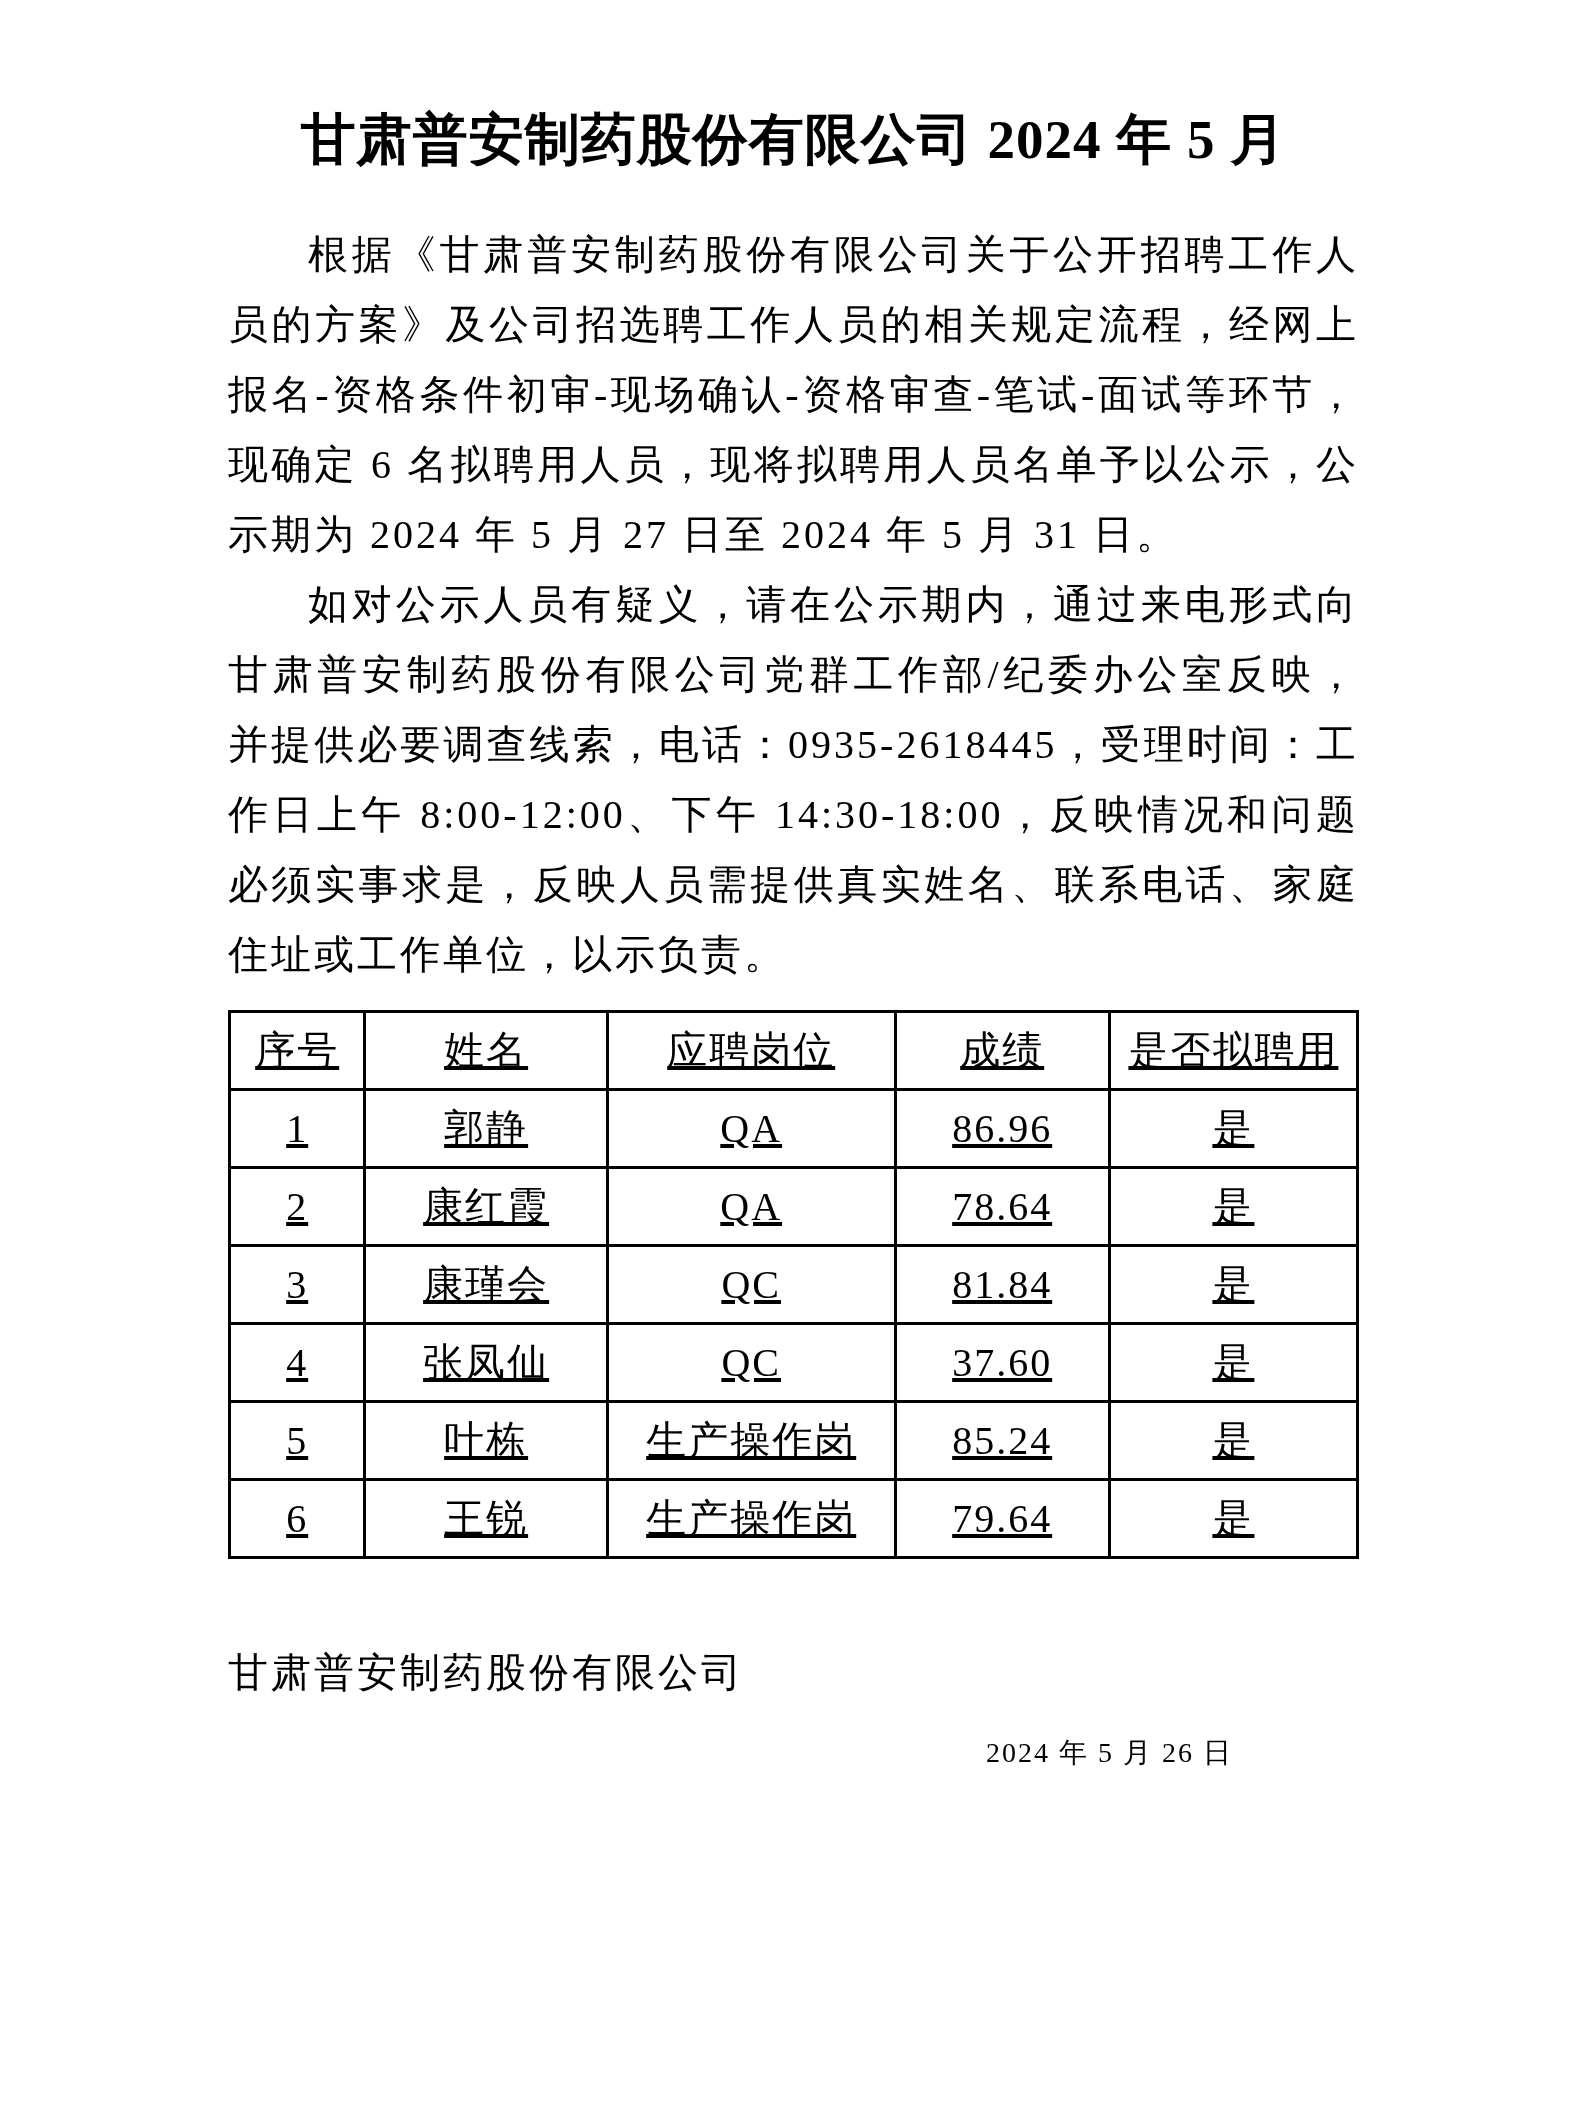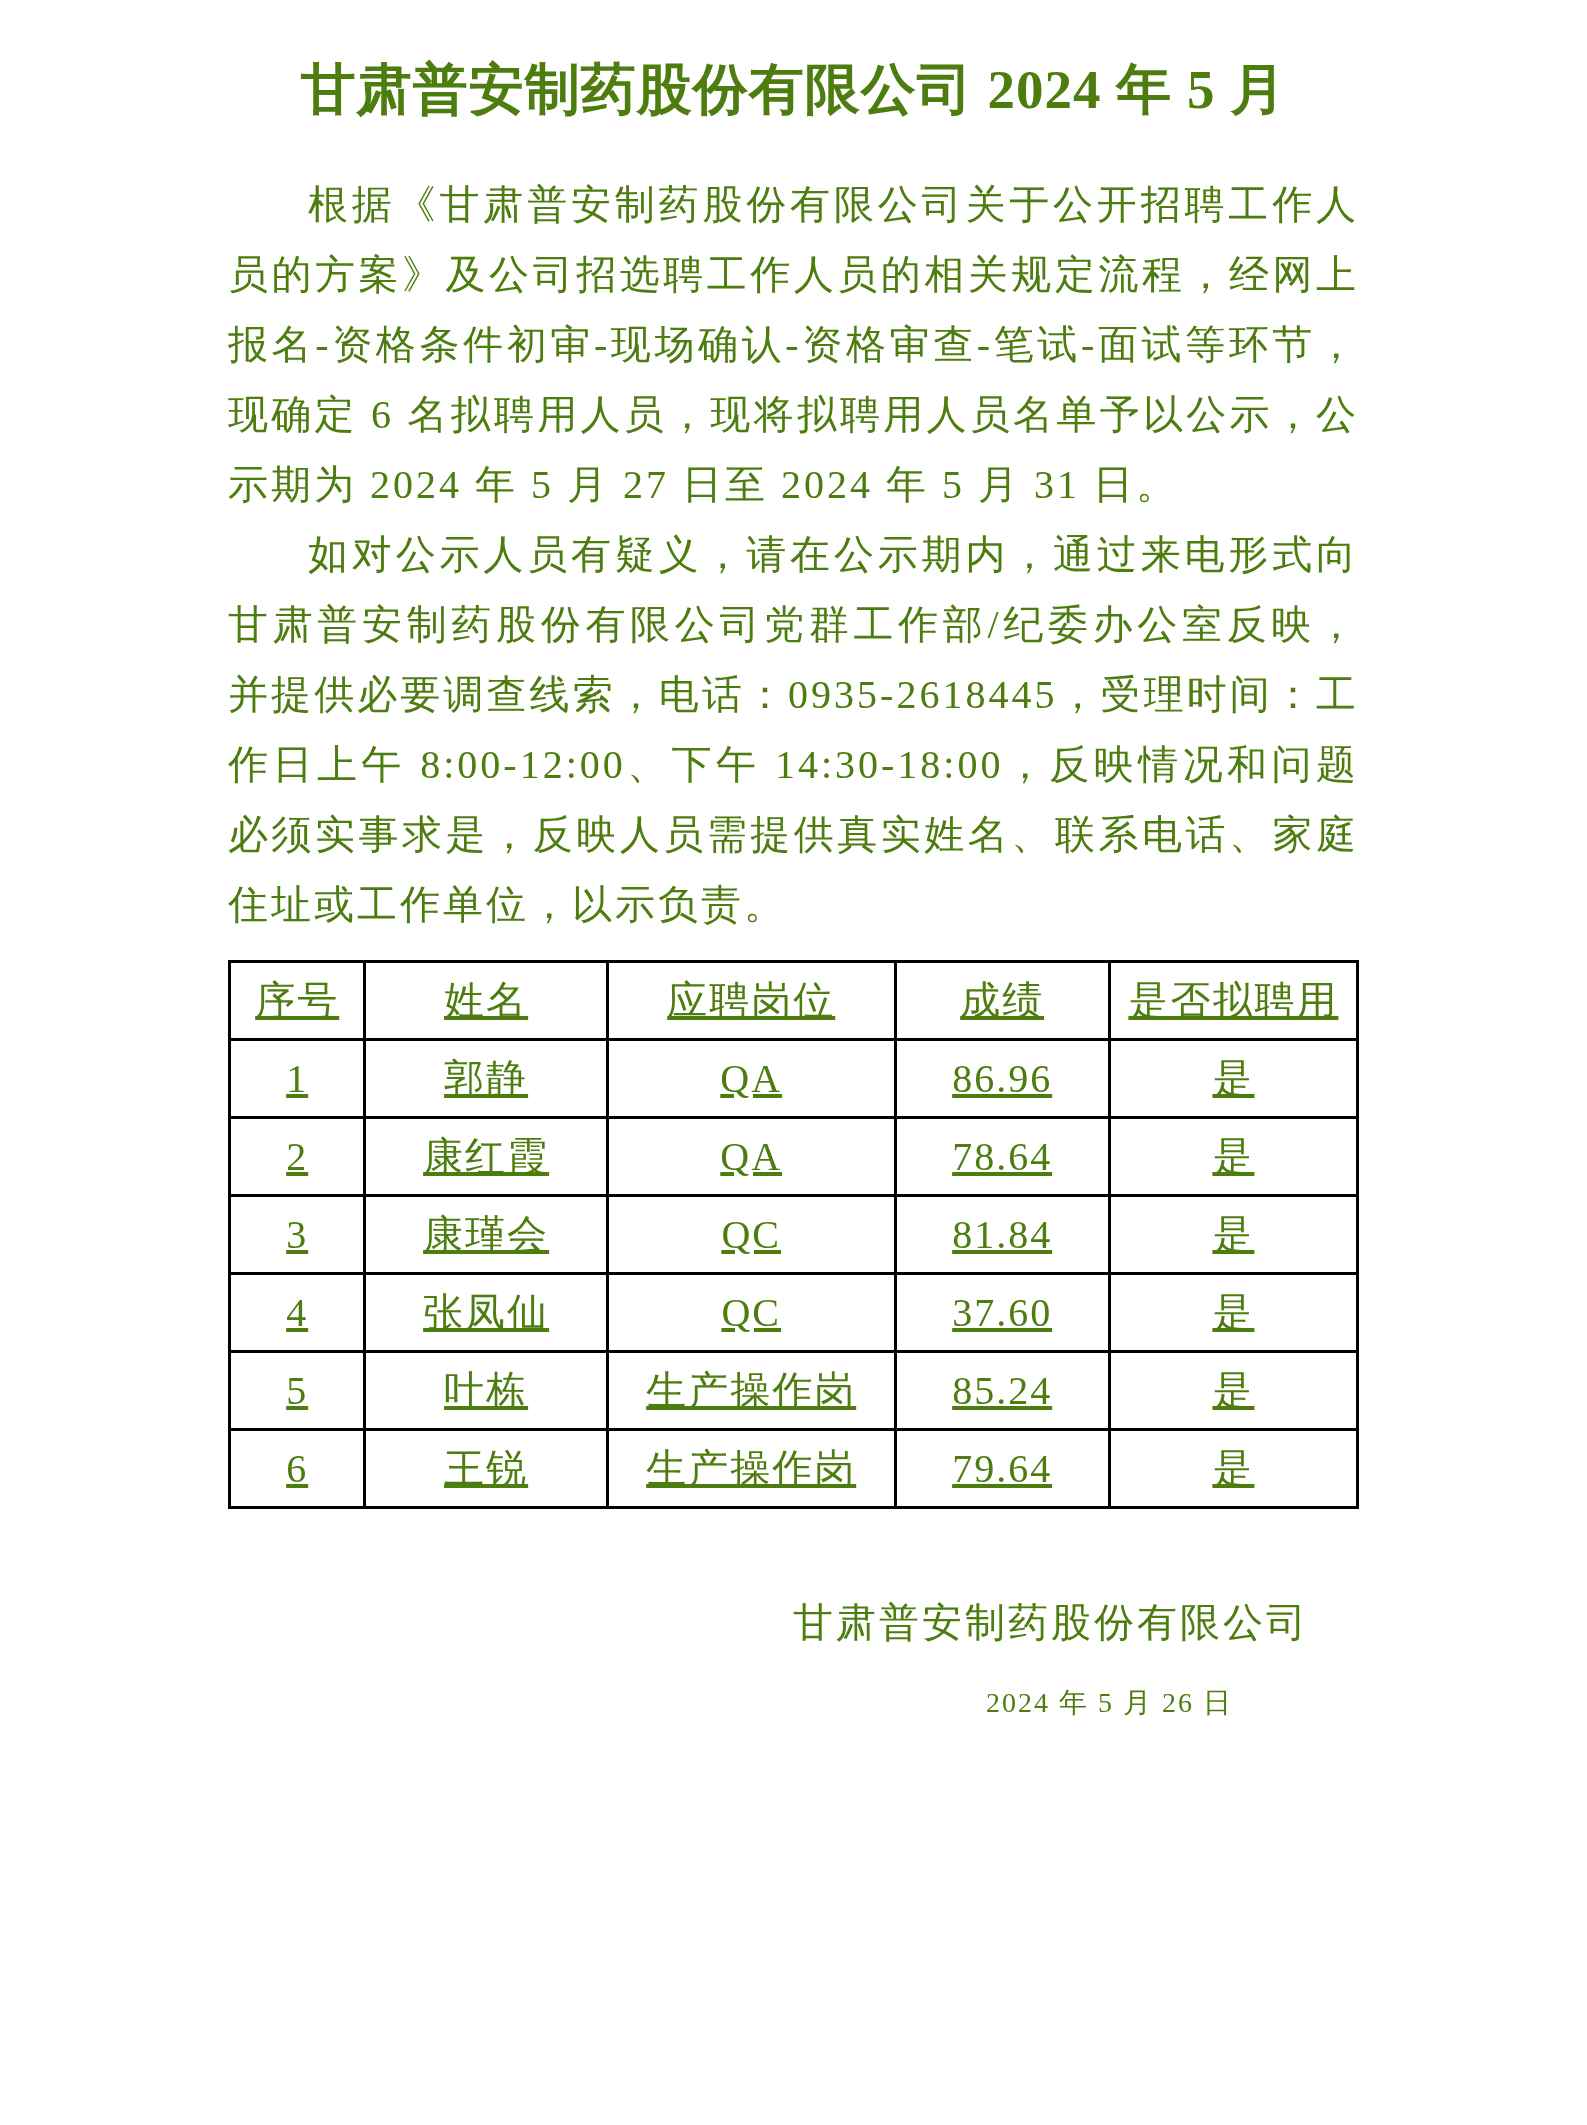--- a/index.html
+++ b/index.html
@@ -1,23 +1,23 @@
 <!DOCTYPE html>
 <html><head>
 <meta charset="utf-8">
 <style>
   html, body { margin: 0; padding: 0; background: #ffffff; }
   .page {
     width: 1587px;
     height: 2125px;
     box-sizing: border-box;
     background: #ffffff;
-    color: #4d7c0f;
+    color: #000000;
     font-family: "Liberation Serif", "DejaVu Serif", serif;
-    padding: 52px 228px 0 228px;
+    padding: 102px 228px 0 228px;
     overflow: hidden;
   }
   .title {
     margin: 0 0 42px 0;
     text-align: center;
     font-size: 55px;
     font-weight: bold;
     line-height: 76px;
     letter-spacing: 1px;
   }
@@ -49,21 +49,21 @@
     overflow: hidden;
     text-decoration: underline;
   }
   .col-index   { width: 12%; }
   .col-name    { width: 21.5%; }
   .col-post    { width: 25.5%; }
   .col-score   { width: 19%; }
   .col-hired   { width: 22%; }
   .signature {
     margin-top: 86px;
-    text-align: right;
+    text-align: left;
     padding-right: 50px;
     font-size: 40px;
     letter-spacing: 3px;
   }
   .signature-date {
     margin-top: 34px;
     text-align: right;
     padding-right: 126px;
     font-size: 28px;
     letter-spacing: 2px;

